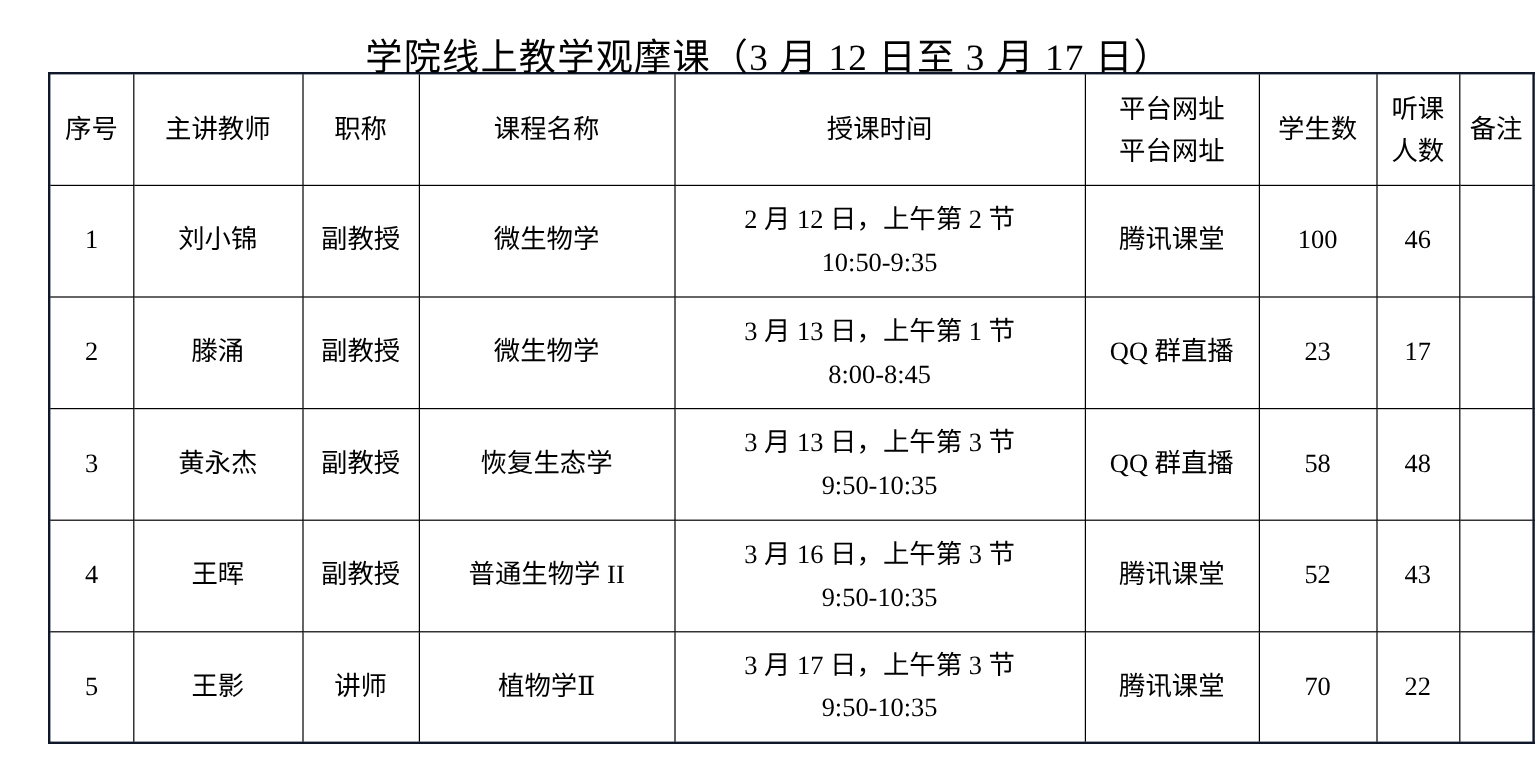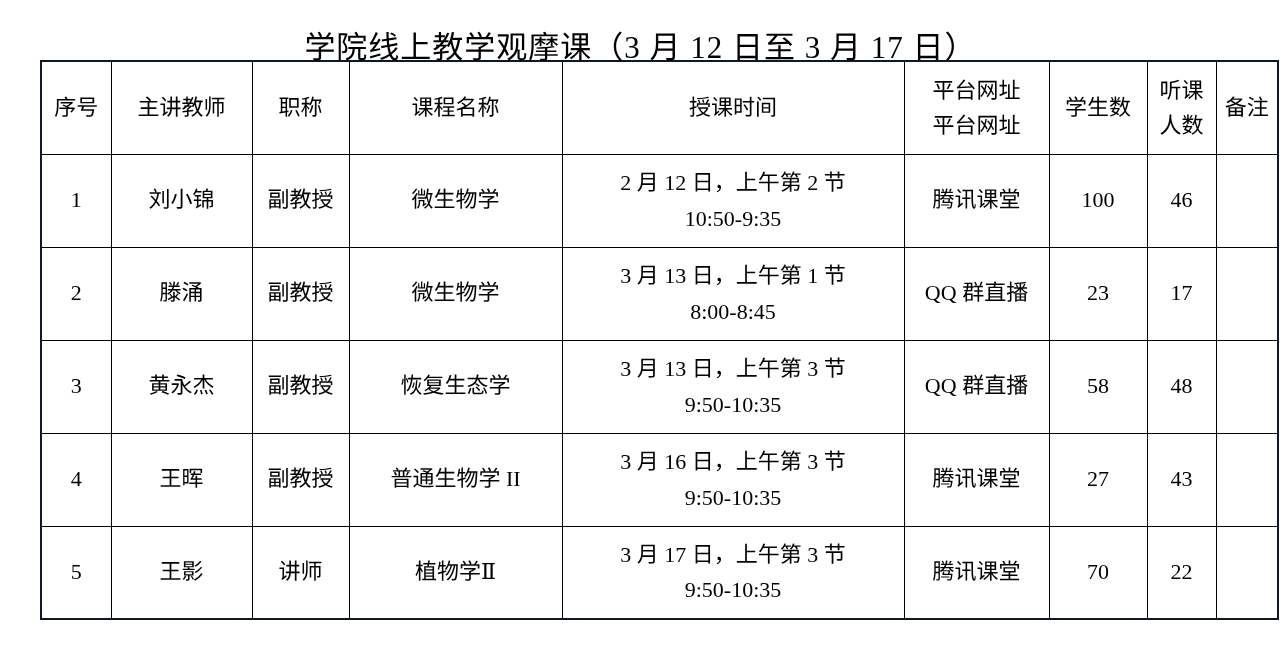--- a/index.html
+++ b/index.html
@@ -147,21 +147,21 @@
       <tr>
         <td>4</td>
         <td>王晖</td>
         <td>副教授</td>
         <td>普通生物学 II</td>
         <td class="time-cell">
           <span>3 月 16 日，上午第 3 节</span>
           <span>9:50-10:35</span>
         </td>
         <td>腾讯课堂</td>
-        <td>27</td>
+        <td>52</td>
         <td>43</td>
         <td></td>
       </tr>
       <tr>
         <td>5</td>
         <td>王影</td>
         <td>讲师</td>
         <td>植物学Ⅱ</td>
         <td class="time-cell">
           <span>3 月 17 日，上午第 3 节</span>

